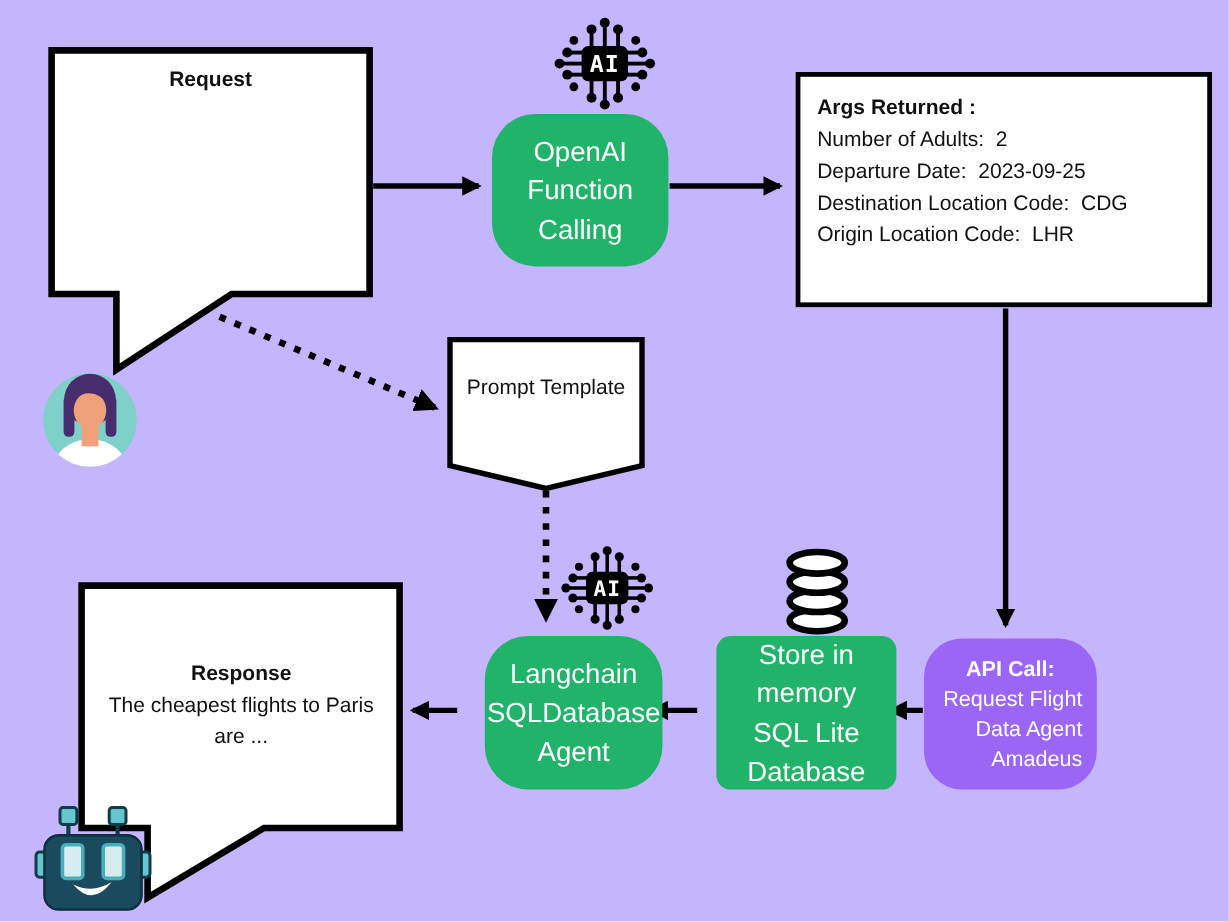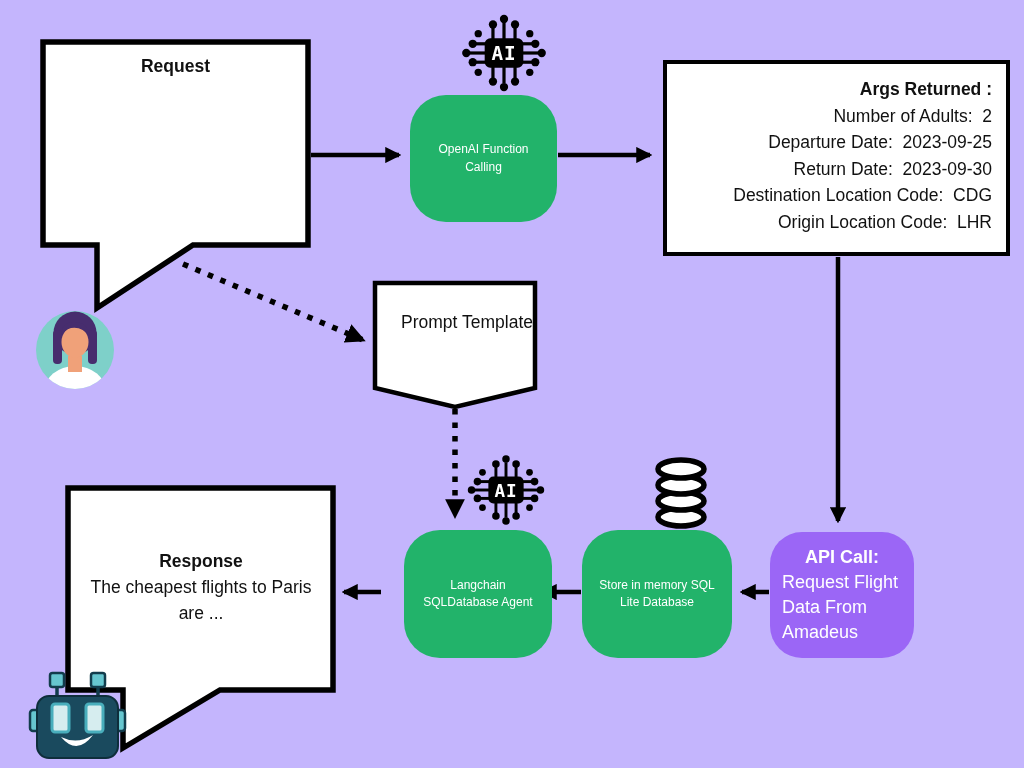--- a/index.html
+++ b/index.html
@@ -1,30 +1,30 @@
 <!DOCTYPE html>
 <html><head>
 <meta charset="utf-8">
 <style>
   html,body{margin:0;padding:0;background:#ffffff;}
   #canvas{position:relative;width:1024px;height:768px;background:#c4b5fd;overflow:hidden;
           font-family:"Liberation Sans","DejaVu Sans",sans-serif;color:#111;}
   #wires{position:absolute;left:0;top:0;width:1024px;height:768px;}
-  .abs{position:absolute;box-sizing:border-box;text-align:right;}
+  .abs{position:absolute;box-sizing:border-box;}
   .bubble-text{text-align:center;font-size:17.5px;line-height:26px;}
   .bubble-title{font-weight:bold;display:block;}
   .greenbox{background:#22b36a;color:#fff;border-radius:36px;display:flex;align-items:center;
-            justify-content:center;text-align:center;font-size:12px;line-height:1.42;padding:0 13px;}
+            justify-content:center;text-align:center;font-size:23px;line-height:1.42;padding:0 13px;}
   .purplebox{background:#9b66f6;color:#fff;border-radius:32px;display:flex;flex-direction:column;
-             align-items:center;justify-content:center;text-align:left;font-size:18px;line-height:1.38;padding:0 12px;}
+             align-items:center;justify-content:center;text-align:right;font-size:18px;line-height:1.38;padding:0 12px;}
   .purplebox .ttl{font-weight:bold;display:block;}
   .argsbox{border:4px solid #000;background:#fff;padding:12px 14px;font-size:17.5px;line-height:26.5px;}
   .argsbox .ttl{font-weight:bold;display:block;white-space:pre-wrap;}
   .argsbox span{display:block;white-space:pre-wrap;}
-  .prompt-label{font-size:17.5px;line-height:25px;}
+  .prompt-label{text-align:center;font-size:17.5px;line-height:25px;}
 </style>
 </head>
 <body>
 
 <div id="canvas">
 
   <svg id="wires" viewBox="0 0 1024 768">
     <defs>
       <marker id="ah" viewBox="0 0 10 10" refX="8.5" refY="5" markerWidth="3.6" markerHeight="3.6" orient="auto-start-reverse" markerUnits="strokeWidth">
         <path d="M0 0 L10 5 L0 10 z" fill="#000"></path>
@@ -163,33 +163,32 @@
   </div>
 
   <div class="abs greenbox" style="left:410px;top:95px;width:147px;height:127px;">
     <span>OpenAI Function Calling</span>
   </div>
 
   <div class="abs argsbox" style="left:663px;top:60px;width:347px;height:196px;">
     <span class="ttl">Args Returned :</span>
     <span>Number of Adults:  2</span>
     <span>Departure Date:  2023-09-25</span>
-    <span>Return Date:  2023-09-30</span>
     <span>Destination Location Code:  CDG</span>
     <span>Origin Location Code:  LHR</span>
   </div>
 
   <div class="abs prompt-label" style="left:377px;top:310px;width:156px;">Prompt Template</div>
 
   <div class="abs purplebox" style="left:770px;top:532px;width:144px;height:126px;">
     <span class="ttl">API Call:</span>
-    <span>Request Flight Data From Amadeus</span>
+    <span>Request Flight Data Agent Amadeus</span>
   </div>
 
-  <div class="abs greenbox" style="left:582px;top:530px;width:150px;height:128px;">
+  <div class="abs greenbox" style="left:597px;top:530px;width:150px;height:128px;border-radius:12px;">
     <span>Store in memory SQL Lite Database</span>
   </div>
 
   <div class="abs greenbox" style="left:404px;top:530px;width:148px;height:128px;">
     <span>Langchain SQLDatabase Agent</span>
   </div>
 
   <div class="abs bubble-text" style="left:80px;top:548px;width:242px;">
     <span class="bubble-title">Response</span>
     <span>The cheapest flights to Paris are ...</span>

